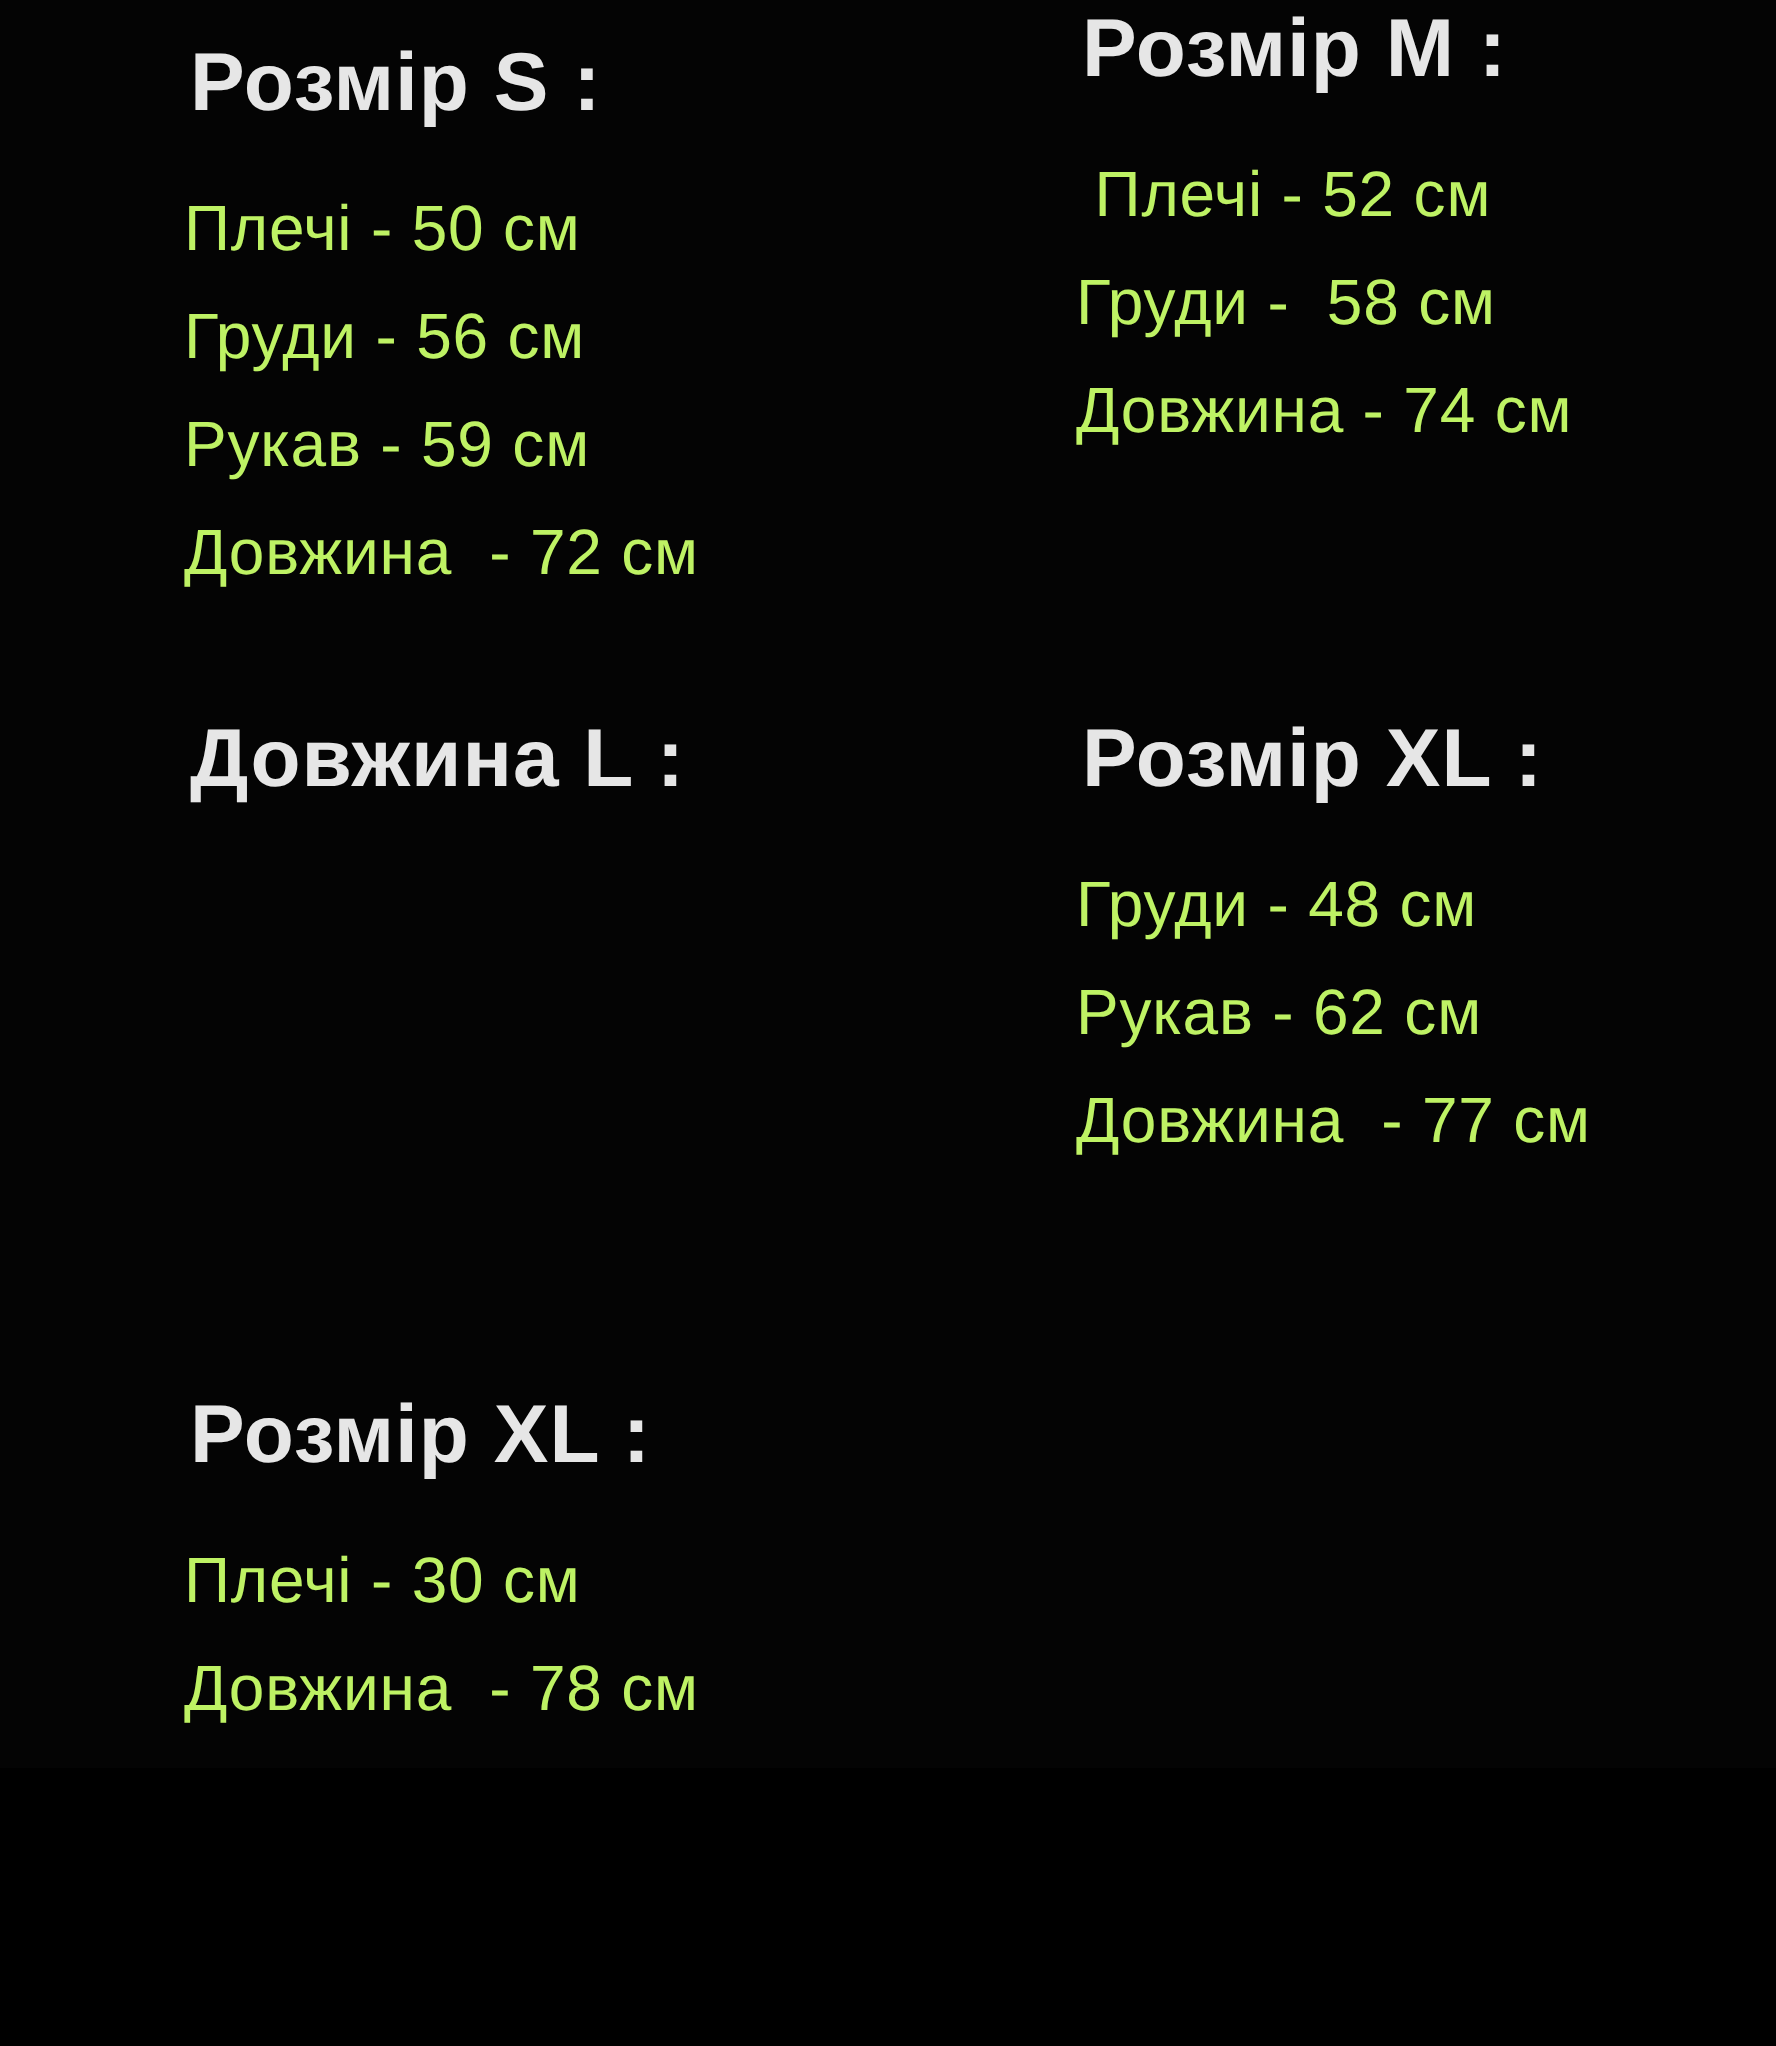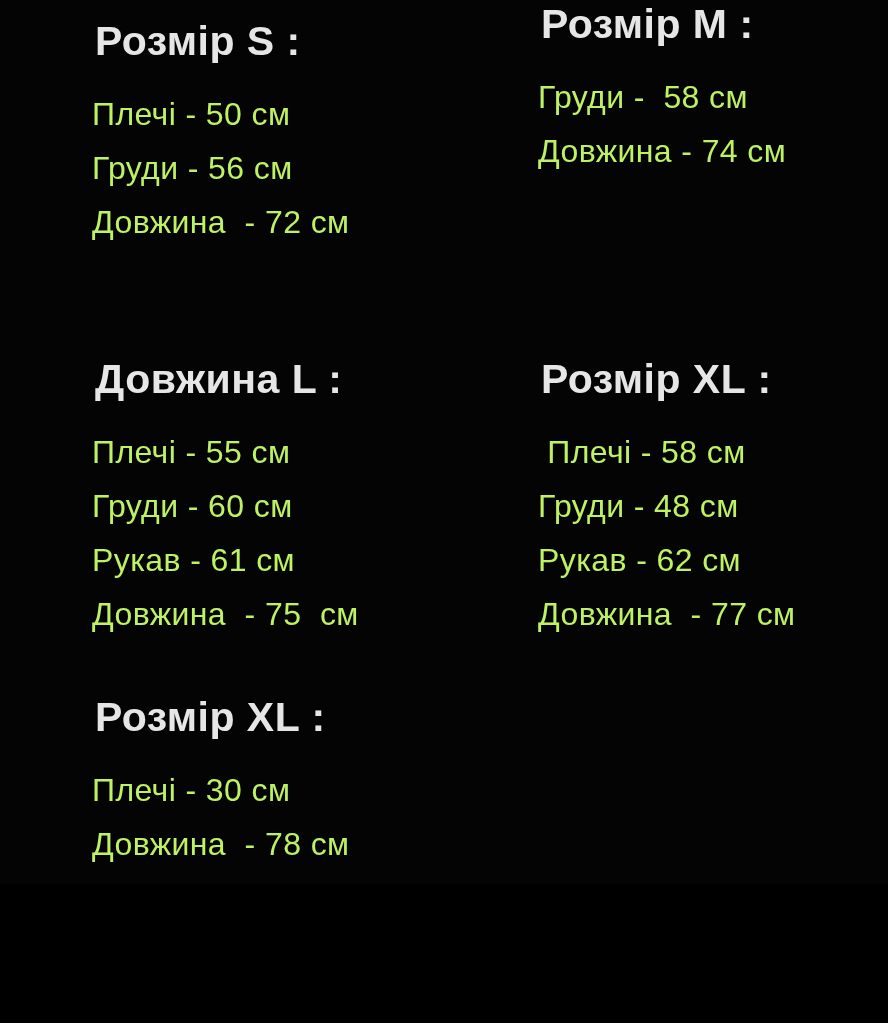--- a/index.html
+++ b/index.html
@@ -50,46 +50,41 @@
 </head>
 <body>
 
 <div class="page">
 
   <section class="block pos-s">
     <h2 class="block-title">Розмір S :</h2>
     <div class="lines">
       <div class="measure-line">Плечі - 50 см</div>
       <div class="measure-line">Груди - 56 см</div>
+      <div class="measure-line">Рукав - 59 см</div>
       <div class="measure-line">Довжина  - 72 см</div>
     </div>
   </section>
 
   <section class="block pos-m">
     <h2 class="block-title">Розмір M :</h2>
     <div class="lines">
+      <div class="measure-line"> Плечі - 52 см</div>
       <div class="measure-line">Груди -  58 см</div>
       <div class="measure-line">Довжина - 74 см</div>
     </div>
   </section>
 
   <section class="block pos-l">
     <h2 class="block-title">Довжина L :</h2>
-    <div class="lines">
-      <div class="measure-line">Плечі - 55 см</div>
-      <div class="measure-line">Груди - 60 см</div>
-      <div class="measure-line">Рукав - 61 см</div>
-      <div class="measure-line">Довжина  - 75  см</div>
-    </div>
   </section>
 
   <section class="block pos-xl">
     <h2 class="block-title">Розмір XL :</h2>
     <div class="lines">
-      <div class="measure-line"> Плечі - 58 см</div>
       <div class="measure-line">Груди - 48 см</div>
       <div class="measure-line">Рукав - 62 см</div>
       <div class="measure-line">Довжина  - 77 см</div>
     </div>
   </section>
 
   <section class="block pos-xxl">
     <h2 class="block-title">Розмір XL :</h2>
     <div class="lines">
       <div class="measure-line">Плечі - 30 см</div>

